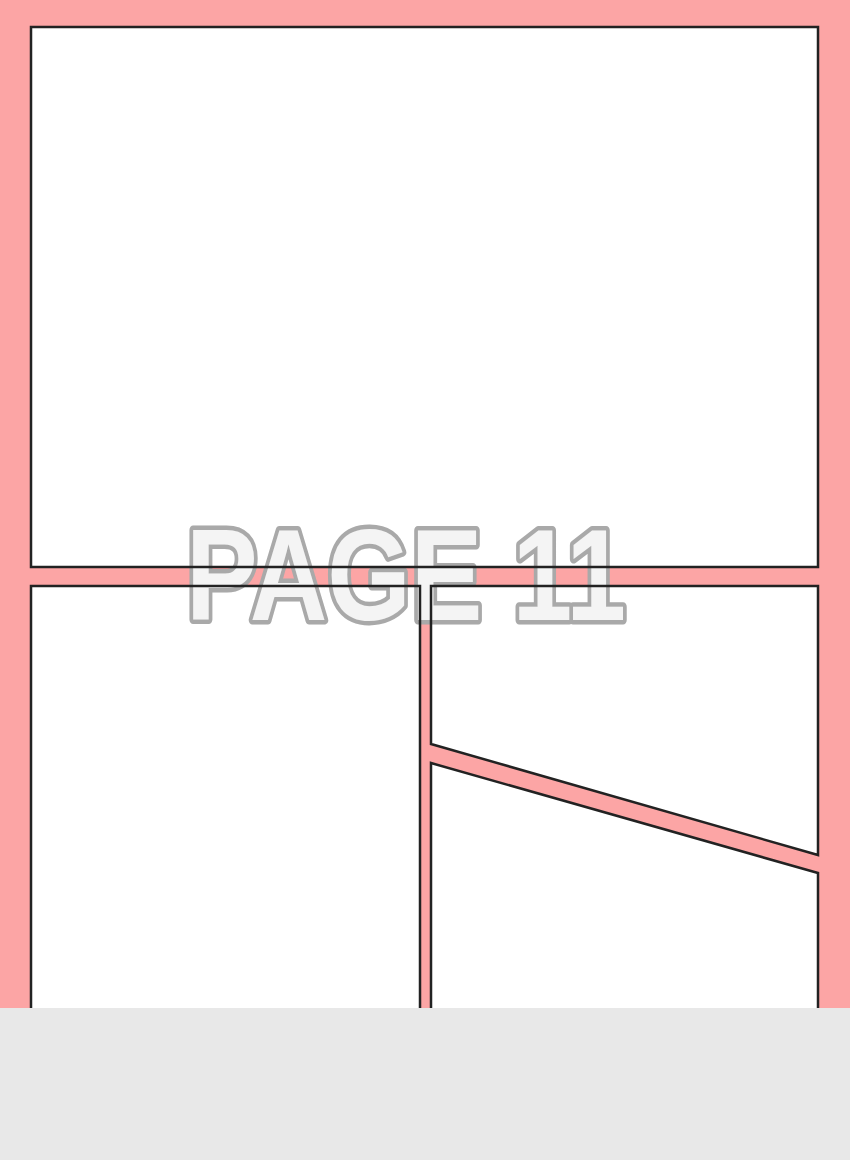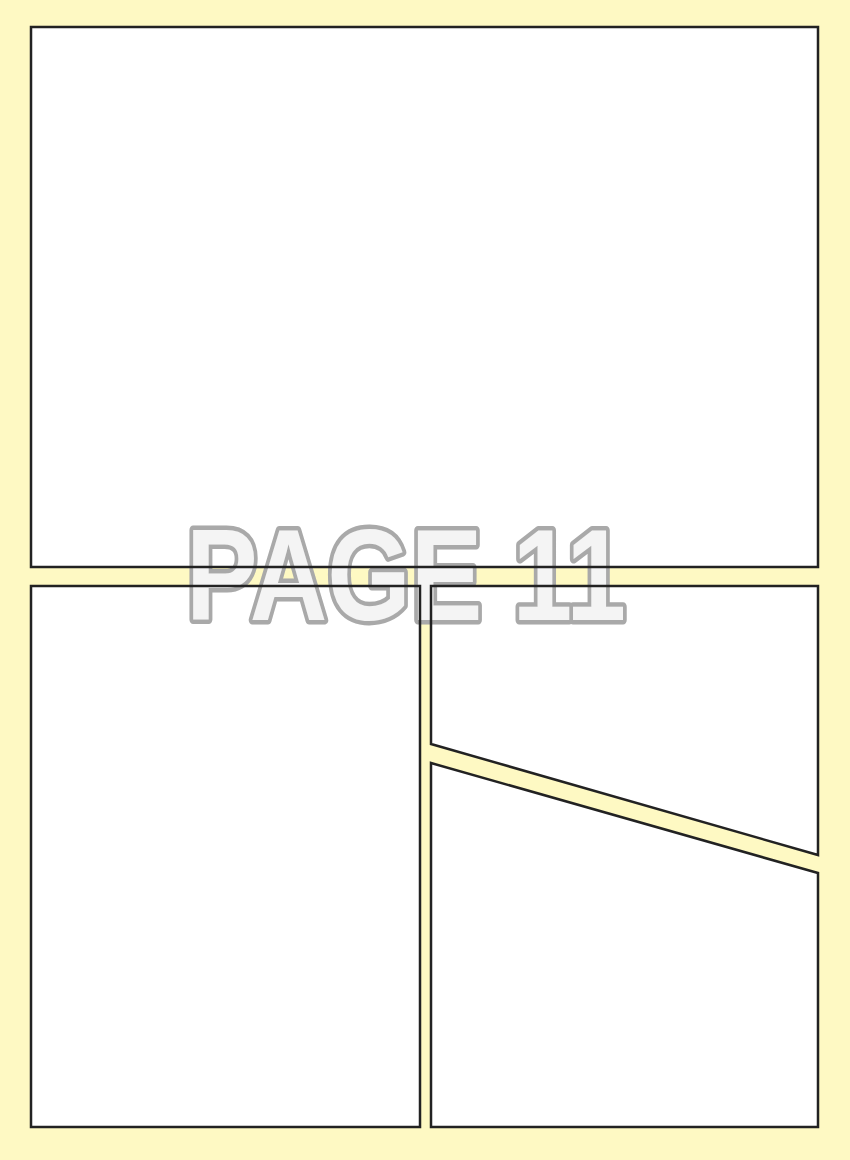--- a/index.html
+++ b/index.html
@@ -6,22 +6,22 @@
     margin: 0;
     padding: 0;
   }
   body {
     background: #e8e8e8;
     font-family: "Liberation Sans", sans-serif;
   }
   .page {
     position: relative;
     width: 850px;
-    height: 1160px;
-    background: #fef9c3;
+    height: 1008px;
+    background: #fca5a5;
     overflow: hidden;
   }
   .page svg {
     display: block;
     width: 850px;
     height: 1160px;
   }
   .panel-fill {
     stroke: none;
   }

